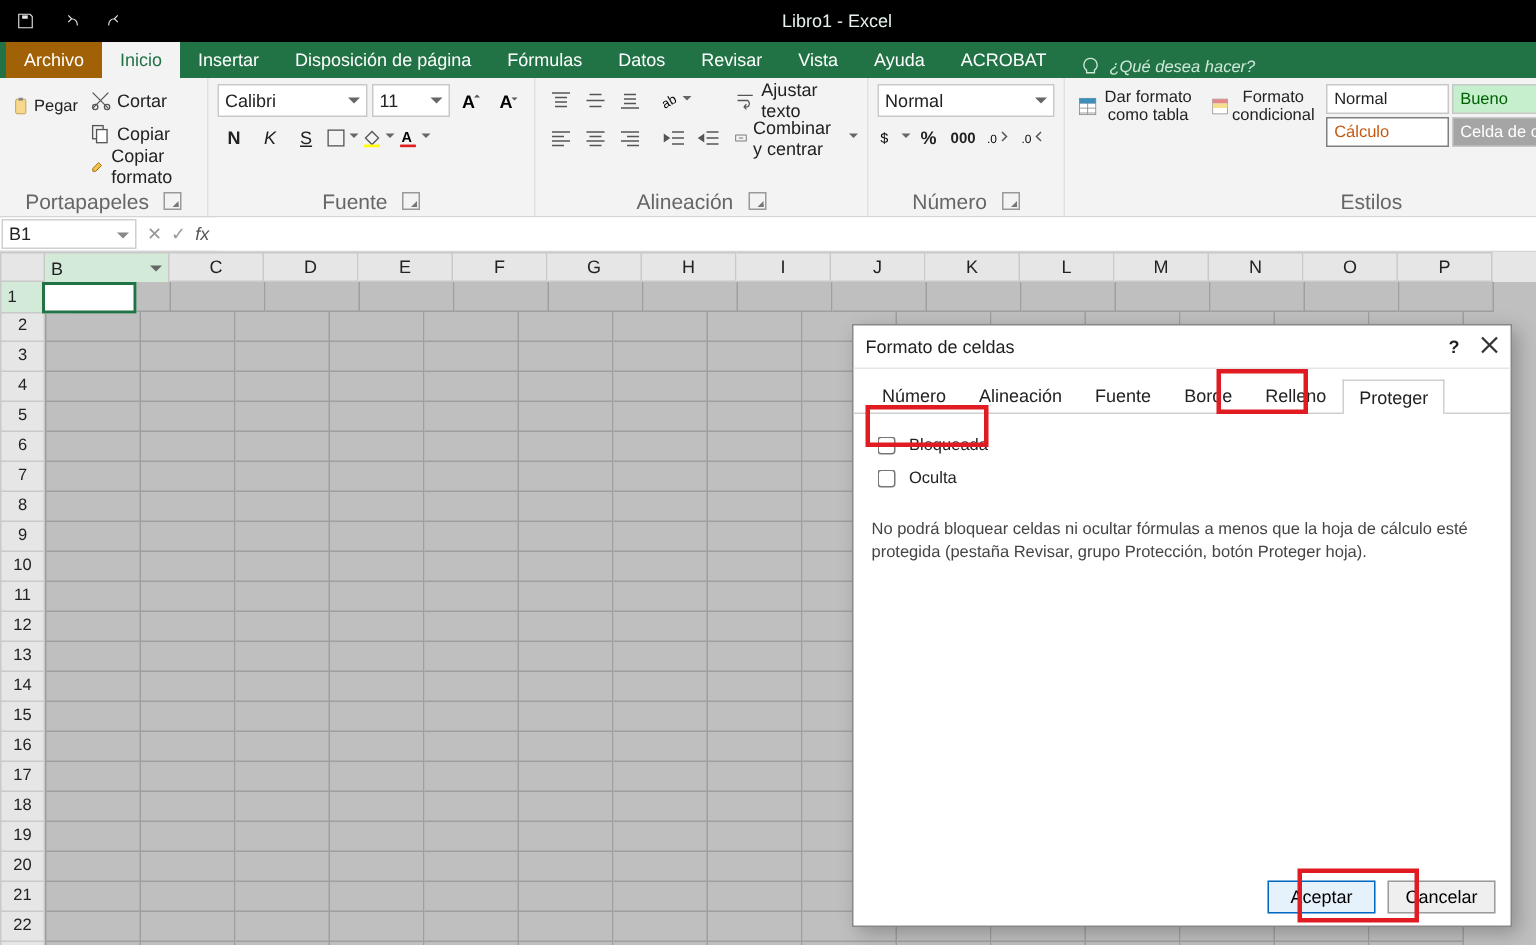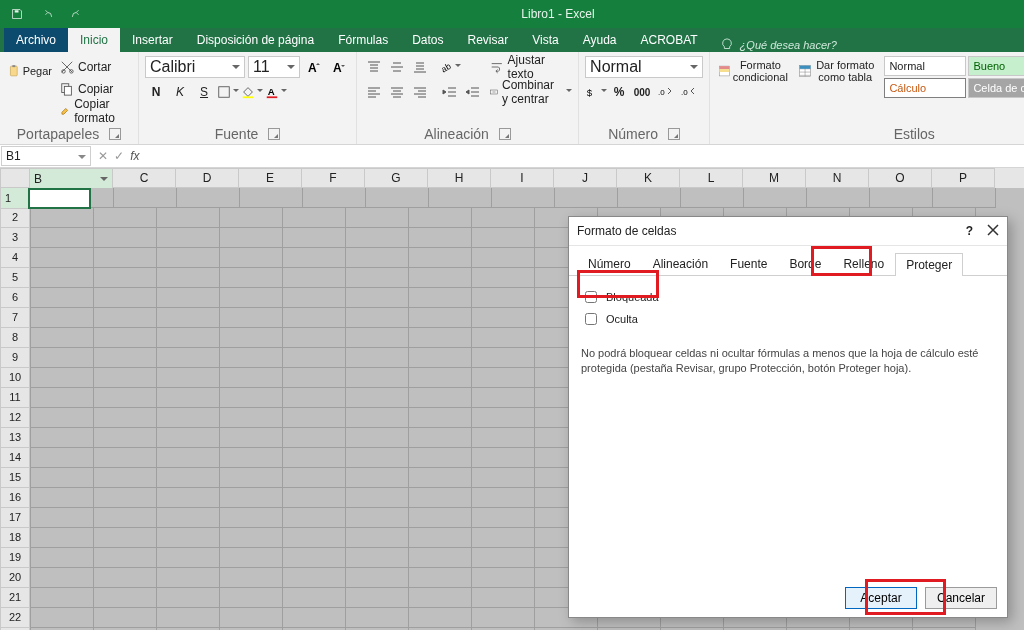--- a/index.html
+++ b/index.html
@@ -1,41 +1,41 @@
 <!DOCTYPE html>
 <html><head>
 <meta charset="utf-8">
 <style>
 html,body{margin:0;padding:0;font-family:"Segoe UI",Arial,sans-serif;font-size:12px;color:#222;background:#fff;user-select:none;overflow:hidden}
 .window{width:1024px;height:630px;display:flex;flex-direction:column;position:relative}
 
-.titlebar{height:28px;background:#15803d;color:#fff;display:flex;align-items:center;padding:0 6px;gap:10px}
+.titlebar{height:28px;background:#000000;color:#fff;display:flex;align-items:center;padding:0 6px;gap:10px}
 .titlebar .qat{display:flex;gap:8px;align-items:center}
 .titlebar .qat svg{width:12px;height:12px;fill:#fff;opacity:.9}
 .titlebar .title{flex:1;text-align:center;font-size:12px;color:#e7f3ec}
 
 .tabs{height:24px;background:#217346;display:flex;align-items:flex-end;color:#fff;padding-left:4px;gap:0}
 .tab{padding:5px 12px 5px;font-size:12px;cursor:pointer}
-.tab.file{background:#0c4a6e}
+.tab.file{background:#a16207}
 .tab.active{background:#f3f3f3;color:#217346}
 .tellme{display:flex;align-items:center;gap:6px;padding:0 10px;color:#cfe8da;font-style:italic;font-size:11px}
 .tellme svg{width:14px;height:14px;fill:#cfe8da}
 
 .ribbon{height:92px;background:#f3f3f3;border-bottom:1px solid #d5d5d5;display:flex}
 .group{border-right:1px solid #e1e1e1;padding:2px 6px 0;display:flex;flex-direction:column;justify-content:space-between}
 .group-body{display:flex;gap:6px;align-items:flex-start;flex:1;padding-top:2px}
 .group-label{text-align:center;font-size:14px;color:#666;padding:2px 0 2px;display:flex;justify-content:center;align-items:center;gap:6px}
 .dlg-launch{width:10px;height:10px;border:1px solid #999;position:relative;margin-left:4px}
 .dlg-launch::after{content:"";position:absolute;right:1px;bottom:1px;border:2px solid transparent;border-right-color:#777;border-bottom-color:#777}
 .bigbtn{display:flex;flex-direction:row;align-items:center;gap:2px;padding:2px 2px;font-size:11px;text-align:center;line-height:1.1;min-width:44px}
 .bigbtn svg{width:26px;height:26px}
 .smallrow{display:flex;align-items:center;gap:4px;height:22px;font-size:12px}
 .smallrow svg{width:14px;height:14px}
 .col{display:flex;flex-direction:column;gap:0}
-.sel{height:20px;border:1px solid #c9c9c9;background:#fff;font-size:16px;padding:0 16px 0 4px;display:flex;align-items:center;position:relative}
+.sel{height:20px;border:1px solid #c9c9c9;background:#fff;font-size:12px;padding:0 16px 0 4px;display:flex;align-items:center;position:relative}
 .sel::after{content:"";position:absolute;right:4px;top:8px;border:4px solid transparent;border-top-color:#666}
 .iconbtn{display:inline-flex;align-items:center;justify-content:center;width:22px;height:22px}
 .iconbtn svg{width:16px;height:16px}
 .split::after{content:"";display:inline-block;margin-left:2px;border:3px solid transparent;border-top-color:#666;vertical-align:middle}
 .style-gal{display:grid;grid-template-columns:repeat(2,82px);grid-auto-rows:20px;gap:2px}
 .style-cell{border:1px solid #c8c8c8;padding:0 4px;font-size:11px;display:flex;align-items:center;overflow:hidden;white-space:nowrap}
 .sc-normal{background:#fff}
 .sc-bueno{background:#c6efce;color:#006100}
 .sc-incorrect{background:#ffc7ce;color:#9c0006}
 .sc-calc{background:#fff;color:#c65911;border:1px solid #7f7f7f}
@@ -343,32 +343,32 @@
           <span>Número</span>
           <span class="dlg-launch"></span>
         </div>
     </div>
 
     <div class="group" style="flex:1">
       <div class="group-body">
         <div class="bigbtn">
           <svg viewBox="0 0 26 26">
               <rect x="3" y="3" width="20" height="20" fill="#fff" stroke="#888"></rect>
+              <path d="M3 9h20M3 15h20M3 21h20M13 3v20" stroke="#888"></path>
+              <rect x="3" y="3" width="20" height="6" fill="#3b8fbf"></rect>
+            </svg>
+          <span>Dar formato como tabla</span>
+        </div>
+        <div class="bigbtn">
+          <svg viewBox="0 0 26 26">
+              <rect x="3" y="3" width="20" height="20" fill="#fff" stroke="#888"></rect>
               <rect x="3" y="3" width="20" height="6" fill="#e38b8b"></rect>
               <rect x="3" y="9" width="20" height="6" fill="#f5de8e"></rect>
             </svg>
           <span>Formato condicional</span>
-        </div>
-        <div class="bigbtn">
-          <svg viewBox="0 0 26 26">
-              <rect x="3" y="3" width="20" height="20" fill="#fff" stroke="#888"></rect>
-              <path d="M3 9h20M3 15h20M3 21h20M13 3v20" stroke="#888"></path>
-              <rect x="3" y="3" width="20" height="6" fill="#3b8fbf"></rect>
-            </svg>
-          <span>Dar formato como tabla</span>
         </div>
         <div class="style-gal" style="grid-template-columns:82px 82px 60px">
           <div class="style-cell sc-normal">
               <span>Normal</span>
             </div>
           <div class="style-cell sc-bueno">
               <span>Bueno</span>
             </div>
           <div class="style-cell sc-incorrect">
               <span>Incorrect</span>

